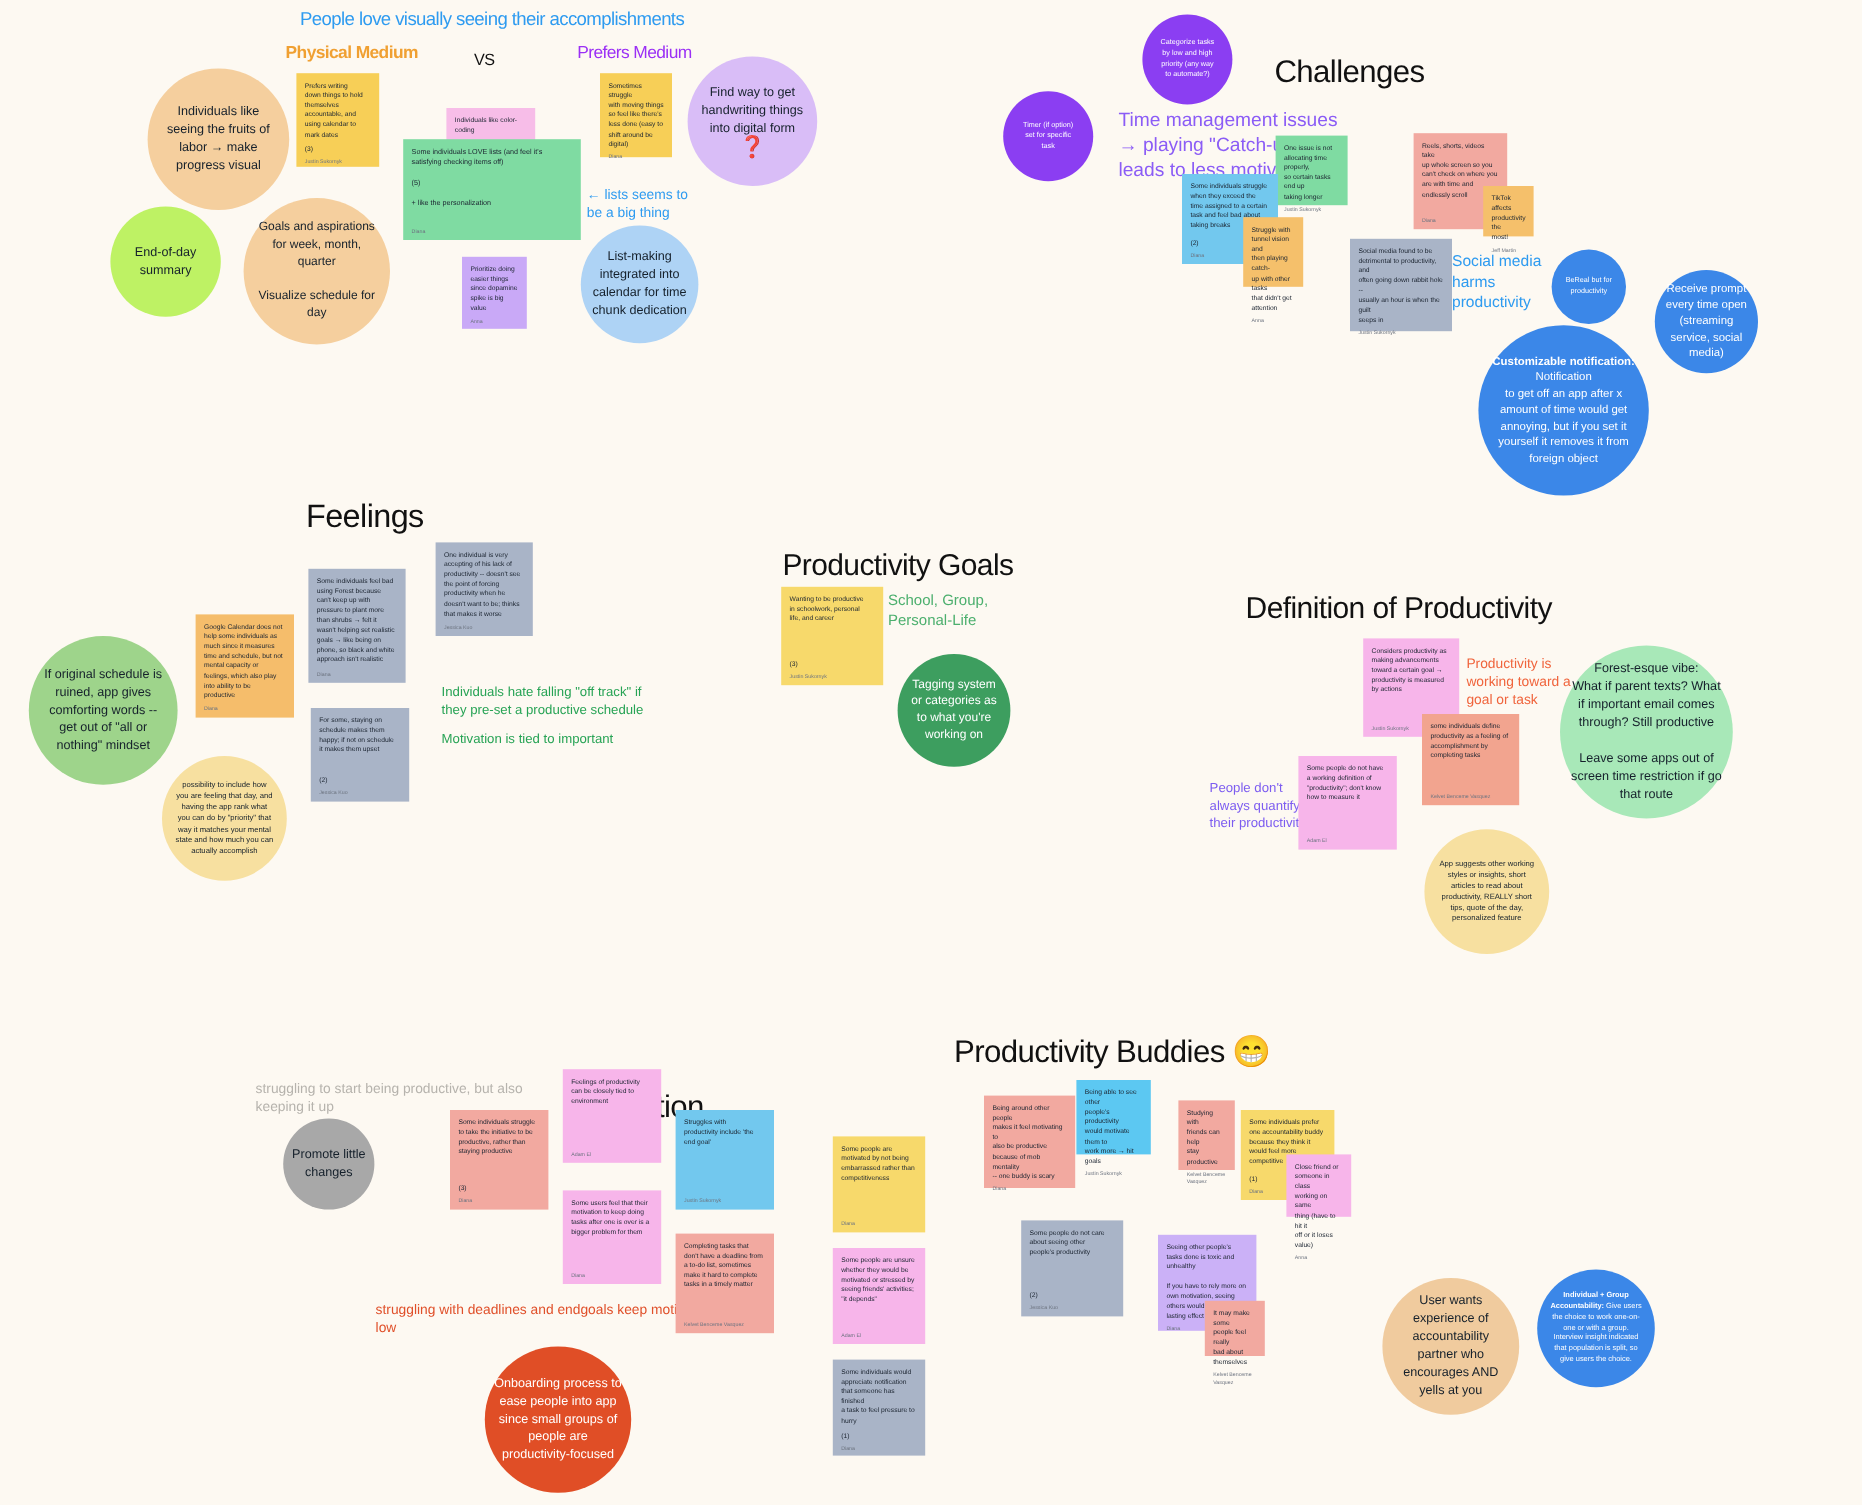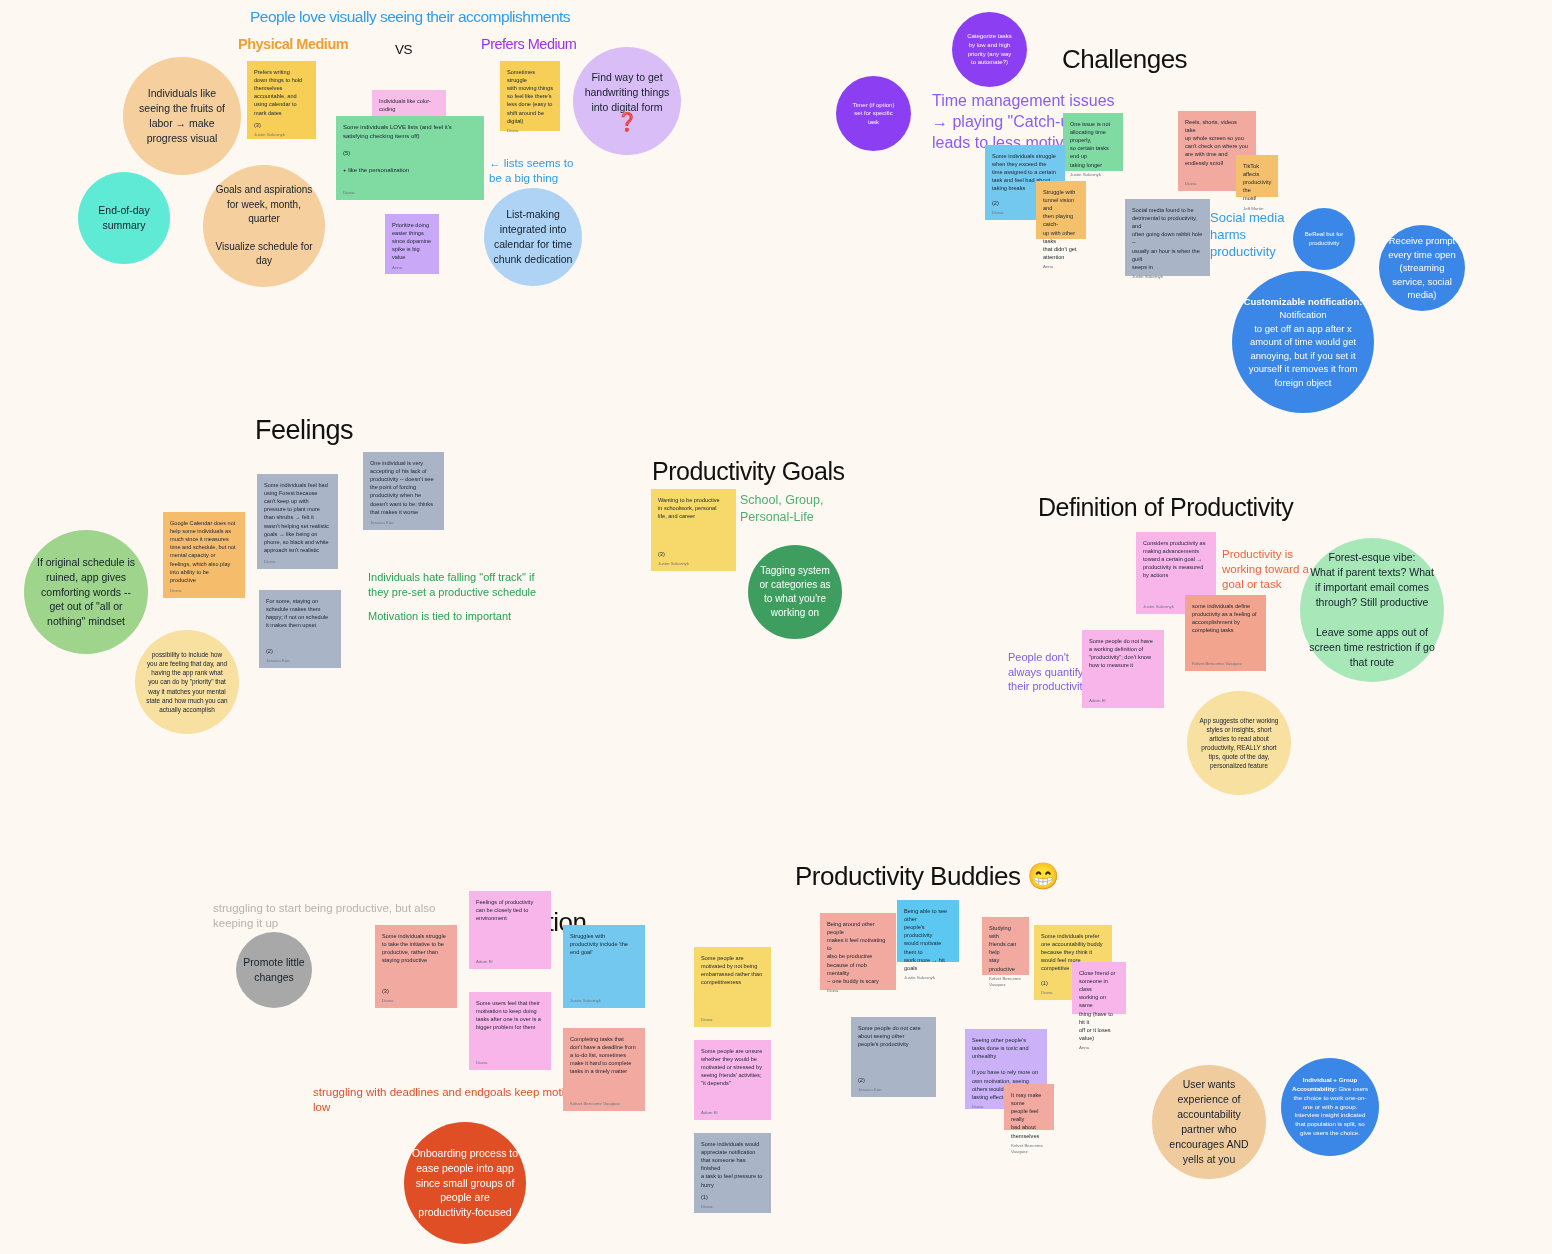--- a/index.html
+++ b/index.html
@@ -96,21 +96,21 @@
     <div class="ann" style="left: 313px; top: 1085px; color: rgb(224, 80, 42); font-size: 11.5px; width: 300px; white-space: pre-line;">struggling with deadlines and endgoals keep motivation low</div>
     <div class="hdr" style="left: 795px; top: 861px; font-size: 26px; color: rgb(17, 17, 17); font-weight: 400; text-align: center;">Productivity Buddies 😁</div>
     <div class="circ" style="left: 123px; top: 57px; width: 118px; height: 118px; background: rgb(245, 207, 158); font-size: 10.5px;">
       <div>
         <span>Individuals like
 seeing the fruits of
 labor → make
 progress visual</span>
       </div>
     </div>
-    <div class="circ" style="left: 78px; top: 172px; width: 92px; height: 92px; background: #5eead4; font-size: 10.5px;">
+    <div class="circ" style="left: 92px; top: 172px; width: 92px; height: 92px; background: #bef264; font-size: 10.5px;">
       <div>
         <span>End-of-day
 summary</span>
       </div>
     </div>
     <div class="circ" style="left: 203px; top: 165px; width: 122px; height: 122px; background: rgb(245, 207, 158); font-size: 10px;">
       <div>
         <span>Goals and aspirations
 for week, month,
 quarter

